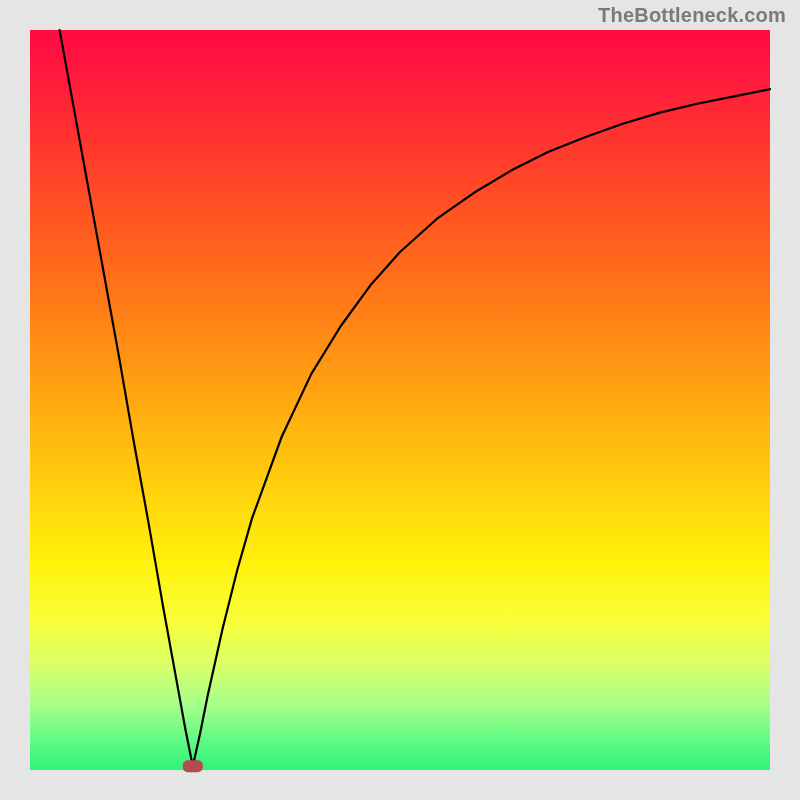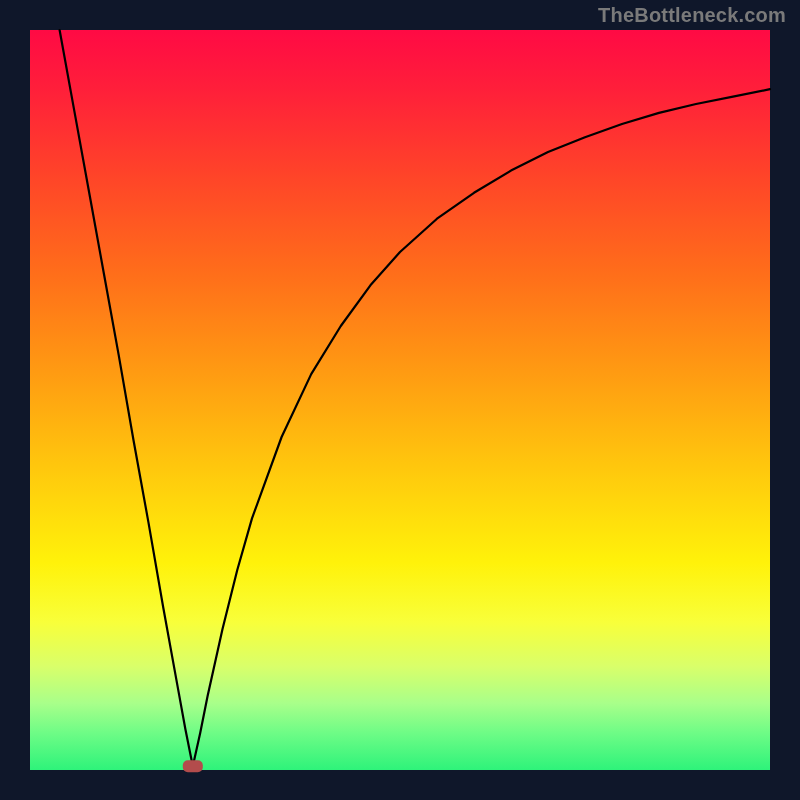--- a/index.html
+++ b/index.html
@@ -9,21 +9,21 @@
     height: 800px;
     background: #000;
     overflow: hidden;
   }
   .frame {
     position: absolute;
     left: 0;
     top: 0;
     width: 800px;
     height: 800px;
-    background: #0f172a;
+    background: #e5e5e5;
   }
   .plot {
     position: absolute;
     left: 30px;
     top: 30px;
     width: 740px;
     height: 740px;
     background: linear-gradient(to bottom,
       #ff0a44 0%,
       #ff1f3a 8%,

